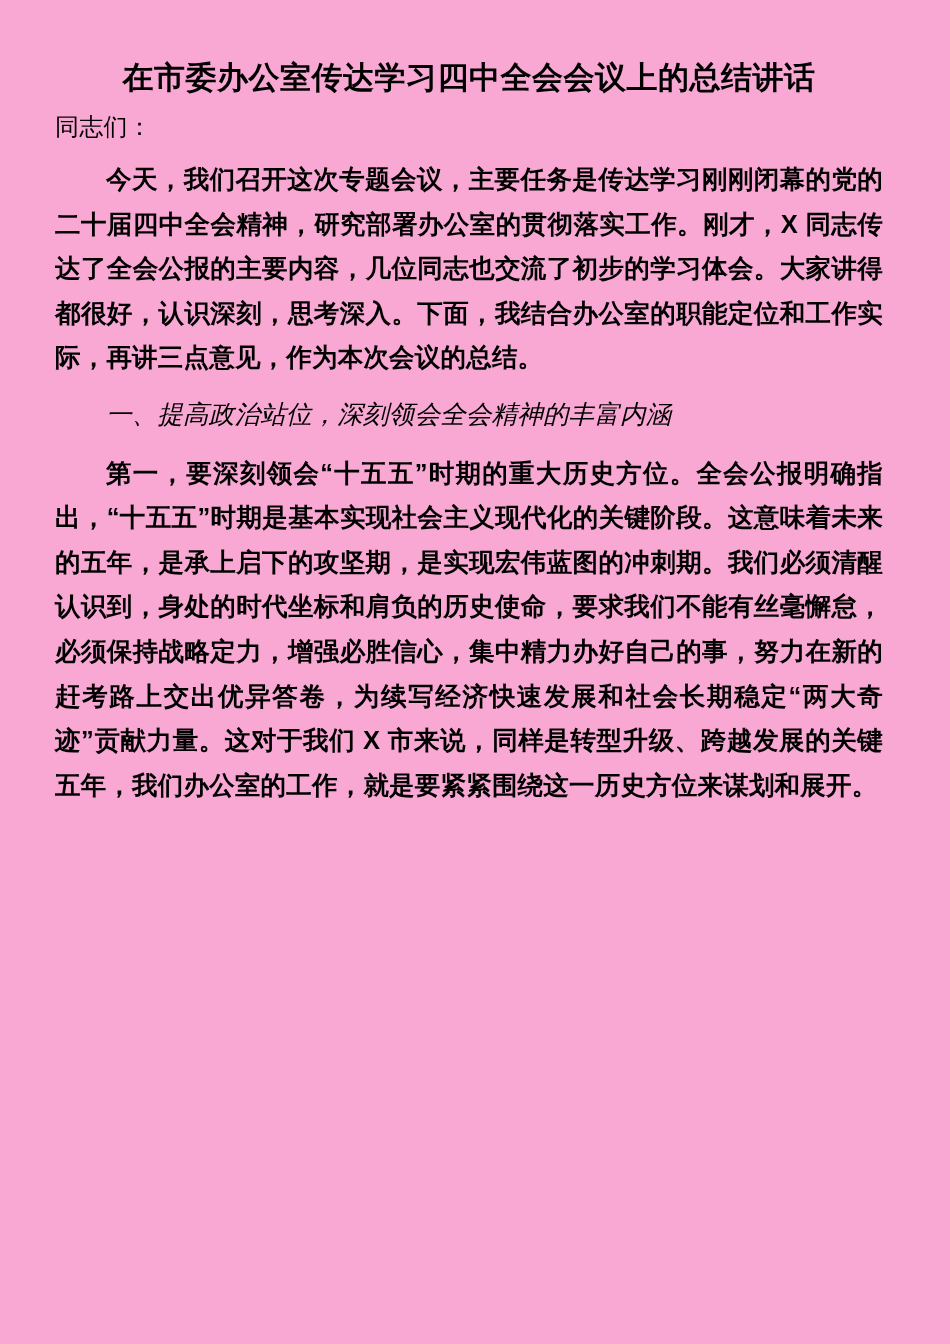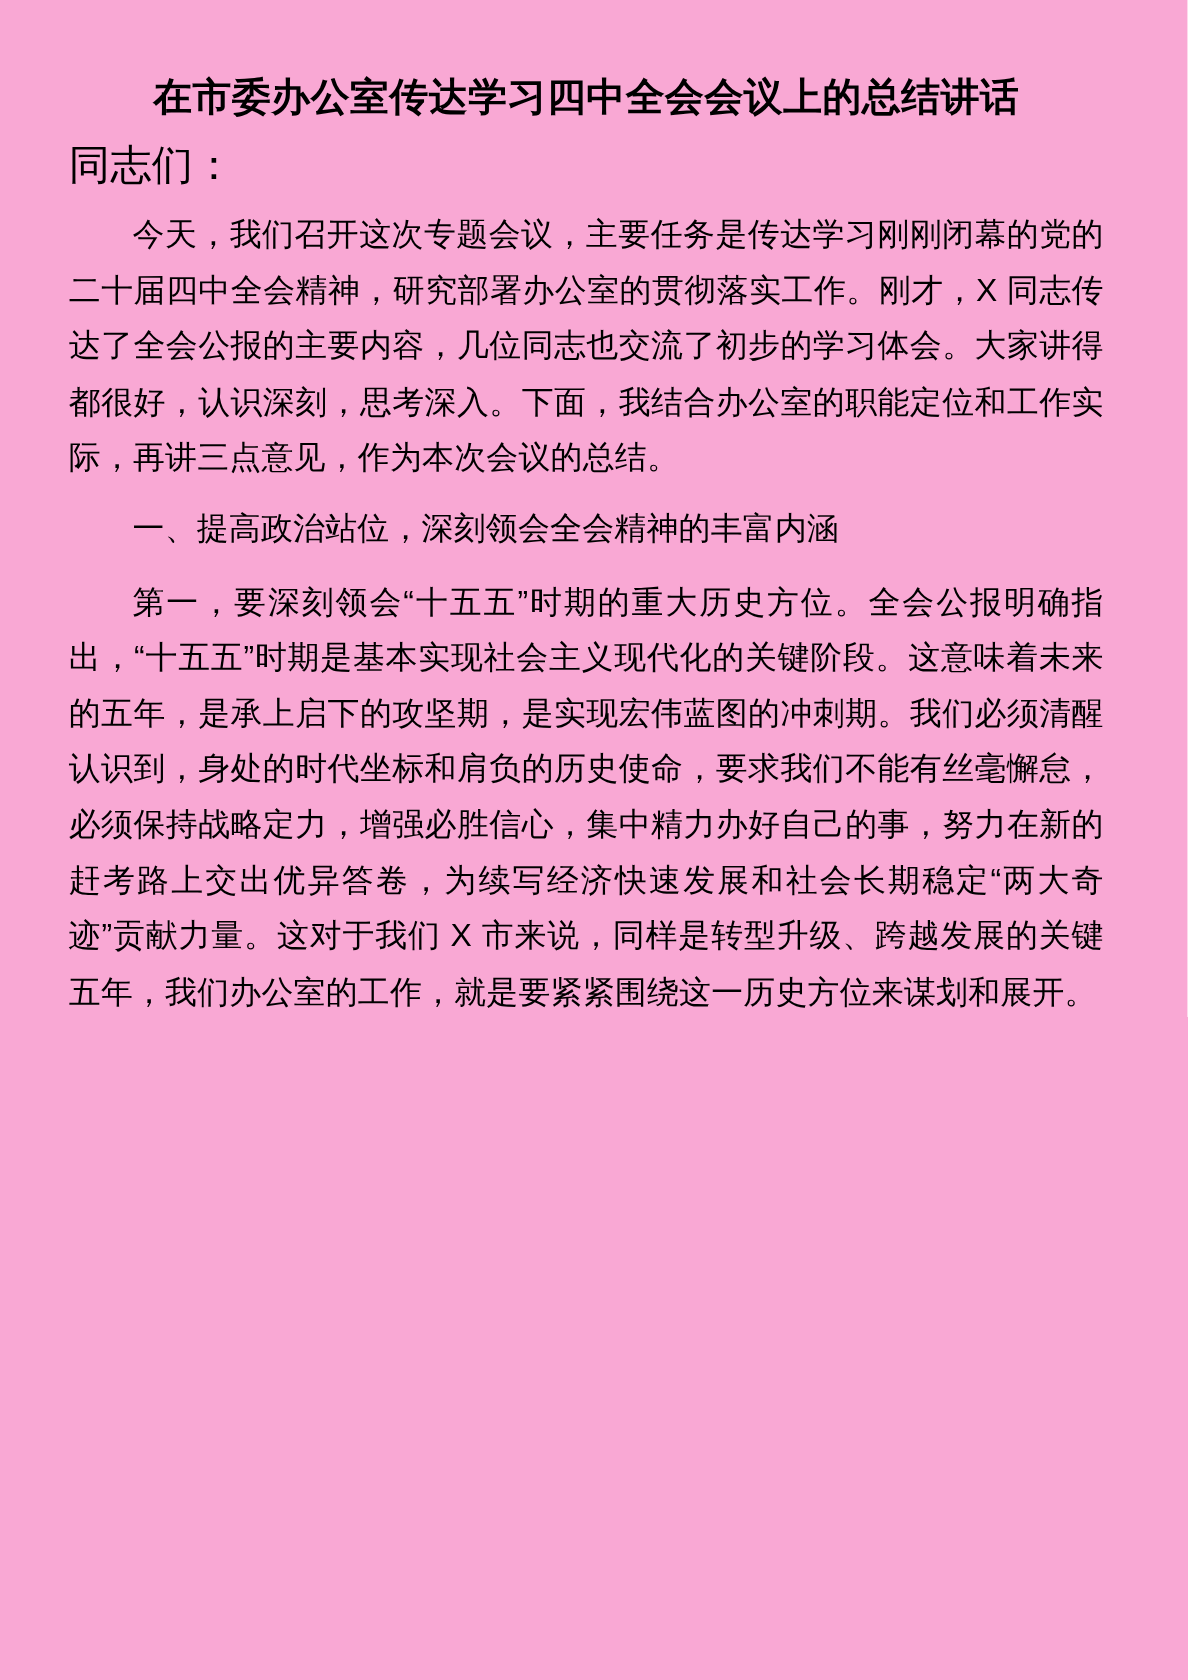--- a/index.html
+++ b/index.html
@@ -30,49 +30,51 @@
     font-weight: bold;
     line-height: 1.0;
     text-align: center;
     letter-spacing: 0.5px;
     margin: 0;
     padding-top: 62px;
     padding-bottom: 0;
     white-space: nowrap;
   }
   .salutation {
-    font-size: 33px;
+    font-size: 24px;
     line-height: 1.0;
     margin: 0;
     padding-top: 22px;
     text-align: left;
     letter-spacing: 0.2px;
   }
   .para {
     font-size: 25.5px;
     line-height: 44.6px;
     margin: 0;
     text-align: justify;
     text-align-last: left;
     text-justify: inter-character;
     letter-spacing: 0.2px;
     text-indent: 2em;
     padding-top: 14px;
+    font-weight: bold;
   }
   .para.first-para {
     padding-top: 18px;
   }
   .section-heading {
     font-size: 25.5px;
     line-height: 44.6px;
     margin: 0;
     text-indent: 2em;
     letter-spacing: 0.2px;
     padding-top: 12px;
     text-align: left;
+    font-style: italic;
   }
 </style>
 </head>
 <body>
 
 <div class="page">
   <div class="page-body">
 
     <h1 class="doc-title">在市委办公室传达学习四中全会会议上的总结讲话</h1>
 

